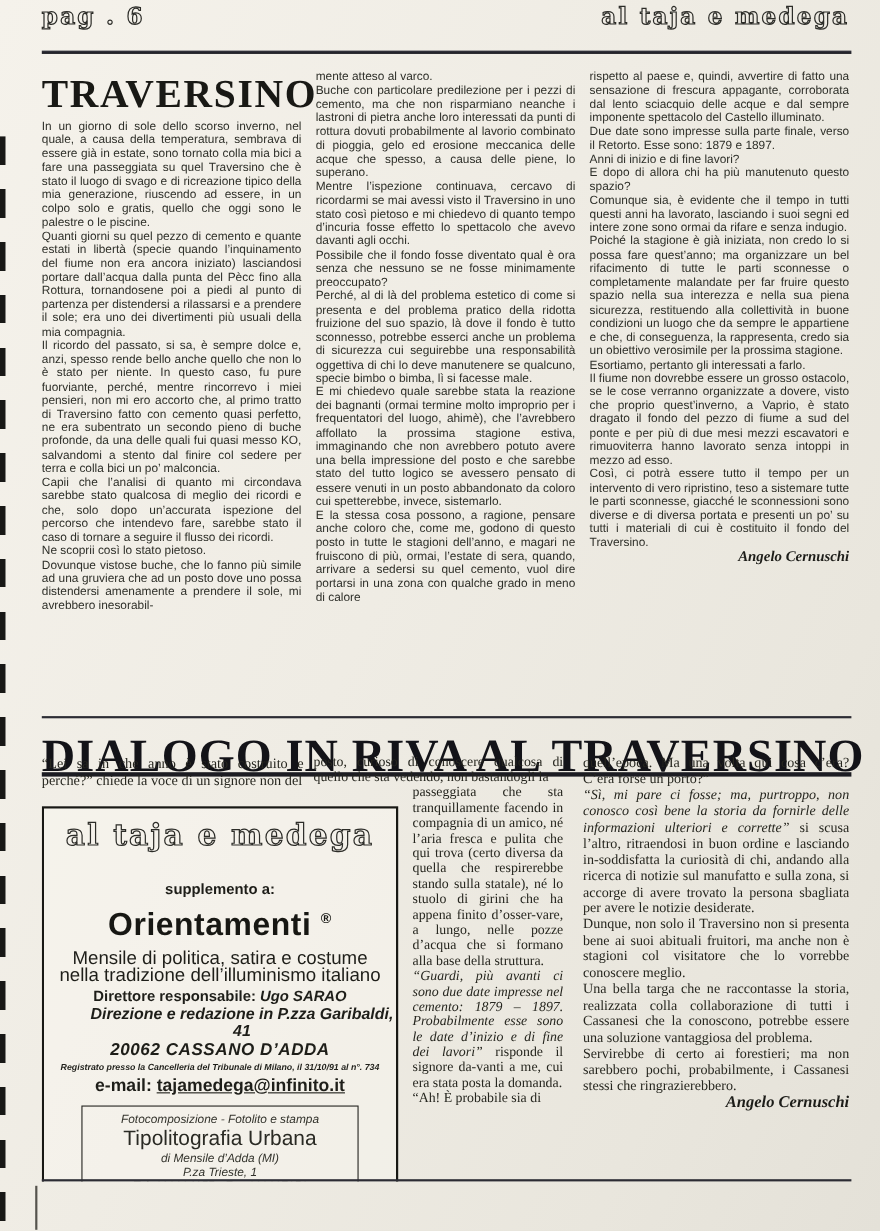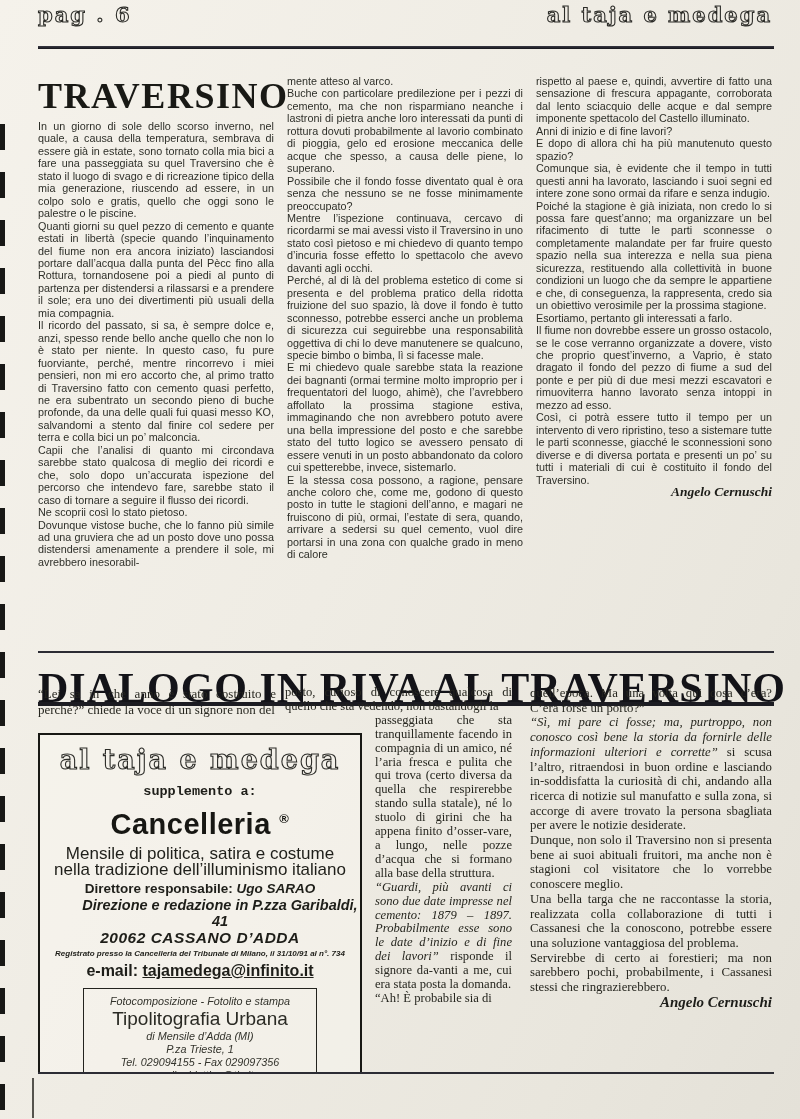--- a/index.html
+++ b/index.html
@@ -17,21 +17,21 @@
   .hdr { position:absolute; top:2px; left:38px; right:28px; display:flex;
          justify-content:space-between; align-items:flex-end; }
   .outline { font-family:"DejaVu Serif", serif; font-weight:bold; color:rgba(245,242,234,0.15);
              -webkit-text-stroke:1.1px #2c2c28; letter-spacing:2px; }
   .hdr .pg { font-size:21px; }
   .hdr .mast { font-size:21px; }
   .hdr-rule { position:absolute; top:46px; left:38px; right:26px; height:3px;
               background:linear-gradient(#3a3a44,#14141a); }
 
   
-  .a1 { position:absolute; top:75px; left:38px; width:734px; height:592px;
+  .a1 { position:absolute; top:64px; left:38px; width:734px; height:592px;
         display:flex; gap:13px; overflow:hidden; }
   .a1 .col { width:236px; font-size:10.8px; line-height:12.45px; text-align:justify; color:#2e2f29; }
   .a1 h1 { font-family:"Liberation Serif", serif; font-weight:bold; font-size:36px;
            line-height:38px; letter-spacing:1.5px; color:#191915; margin:2px 0 5px 0; }
   .a1 p { margin:0; }
   .sig1 { text-align:right; font-family:"Liberation Serif", serif; font-style:italic;
           font-weight:bold; font-size:13.5px; margin-top:16px; color:#1d1d19; }
 
   
   .divider { position:absolute; top:651px; left:38px; right:26px; height:2px; background:#2c2c34; }
@@ -54,32 +54,32 @@
   .quote-it { font-style:italic; }
   .sig2 { text-align:right; font-style:italic; font-weight:bold; font-size:15px;
           margin-top:18px; color:#1d1d19; }
 
   
   .ad-box { position:absolute; left:0; top:51px; width:324px; height:344px;
             border:2.5px solid #181814; background:rgba(250,248,241,0.45);
             text-align:center; font-family:"Liberation Sans", sans-serif; padding-top:9px;
             color:#1e1e19; }
   .ad-mast { font-size:27px; letter-spacing:2px; }
-  .ad-supp { font-weight:bold; font-size:13.5px; margin-top:9px;font-family:Liberation Mono, monospace; }
+  .ad-supp { font-weight:bold; font-size:13.5px; margin-top:26px; }
   .ad-title { font-weight:bold; font-size:29px; letter-spacing:0.5px; margin-top:9px; color:#171713; }
   .ad-title sup { font-size:13px; font-weight:bold; }
   .ad-sub { font-weight:normal; font-size:17px; line-height:15.5px; margin:5px 10px 0 10px; }
   .ad-dir { font-weight:bold; font-size:13.5px; margin-top:4px; }
   .ad-dir .nm { font-style:italic; }
   .ad-addr { font-weight:bold; font-style:italic; font-size:14.5px; margin-top:1px;margin-left:40px; }
   .ad-city { font-weight:bold; font-style:italic; font-size:15.5px; letter-spacing:0.5px; }
   .ad-reg { font-weight:bold; font-style:italic; font-size:8px; margin-top:2px; }
   .ad-mail { font-weight:bold; font-size:16px; margin-top:4px; }
   .ad-mail .em { text-decoration:underline; }
-  .printer-box { width:234px; margin:8px auto 0 auto; border:1.5px solid #23231e;
+  .printer-box { width:252px; margin:8px auto 0 auto; border:1.5px solid #23231e;
                  padding:6px 4px 7px 4px; font-style:italic; color:#33332c; }
   .printer-box .l { font-size:10.8px; line-height:13px; }
   .printer-box .nm { font-style:normal; font-size:19px; line-height:22px; color:#2a2a24; }
 
   .bottom-rule { position:absolute; top:1072px; left:38px; right:26px; height:2px; background:#2c2c34; }
 </style>
 </head>
 <body>
 
 <div class="page">
@@ -99,28 +99,29 @@
       <p>In un giorno di sole dello scorso inverno, nel quale, a causa della temperatura, sembrava di essere già in estate, sono tornato colla mia bici a fare una passeggiata su quel Traversino che è stato il luogo di svago e di ricreazione tipico della mia generazione, riuscendo ad essere, in un colpo solo e gratis, quello che oggi sono le palestre o le piscine.</p>
       <p>Quanti giorni su quel pezzo di cemento e quante estati in libertà (specie quando l’inquinamento del fiume non era ancora iniziato) lasciandosi portare dall’acqua dalla punta del Pècc fino alla Rottura, tornandosene poi a piedi al punto di partenza per distendersi a rilassarsi e a prendere il sole; era uno dei divertimenti più usuali della mia compagnia.</p>
       <p>Il ricordo del passato, si sa, è sempre dolce e, anzi, spesso rende bello anche quello che non lo è stato per niente. In questo caso, fu pure fuorviante, perché, mentre rincorrevo i miei pensieri, non mi ero accorto che, al primo tratto di Traversino fatto con cemento quasi perfetto, ne era subentrato un secondo pieno di buche profonde, da una delle quali fui quasi messo KO, salvandomi a stento dal finire col sedere per terra e colla bici un po’ malconcia.</p>
       <p>Capii che l’analisi di quanto mi circondava sarebbe stato qualcosa di meglio dei ricordi e che, solo dopo un’accurata ispezione del percorso che intendevo fare, sarebbe stato il caso di tornare a seguire il flusso dei ricordi.</p>
       <p>Ne scoprii così lo stato pietoso.</p>
       <p>Dovunque vistose buche, che lo fanno più simile ad una gruviera che ad un posto dove uno possa distendersi amenamente a prendere il sole, mi avrebbero inesorabil-</p>
     </div>
     <div class="col">
       <p>mente atteso al varco.</p>
       <p>Buche con particolare predilezione per i pezzi di cemento, ma che non risparmiano neanche i lastroni di pietra anche loro interessati da punti di rottura dovuti probabilmente al lavorio combinato di pioggia, gelo ed erosione meccanica delle acque che spesso, a causa delle piene, lo superano.</p>
+      <p>Mentre l’ispezione continuava, cercavo di ricordarmi se mai avessi visto il Traversino in uno stato così pietoso e mi chiedevo di quanto tempo d’incuria fosse effetto lo spettacolo che avevo davanti agli occhi.</p>
       <p>Possibile che il fondo fosse diventato qual è ora senza che nessuno se ne fosse minimamente preoccupato?</p>
-      <p>Mentre l’ispezione continuava, cercavo di ricordarmi se mai avessi visto il Traversino in uno stato così pietoso e mi chiedevo di quanto tempo d’incuria fosse effetto lo spettacolo che avevo davanti agli occhi.</p>
       <p>Perché, al di là del problema estetico di come si presenta e del problema pratico della ridotta fruizione del suo spazio, là dove il fondo è tutto sconnesso, potrebbe esserci anche un problema di sicurezza cui seguirebbe una responsabilità oggettiva di chi lo deve manutenere se qualcuno, specie bimbo o bimba, lì si facesse male.</p>
       <p>E mi chiedevo quale sarebbe stata la reazione dei bagnanti (ormai termine molto improprio per i frequentatori del luogo, ahimè), che l’avrebbero affollato la prossima stagione estiva, immaginando che non avrebbero potuto avere una bella impressione del posto e che sarebbe stato del tutto logico se avessero pensato di essere venuti in un posto abbandonato da coloro cui spetterebbe, invece, sistemarlo.</p>
       <p>E la stessa cosa possono, a ragione, pensare anche coloro che, come me, godono di questo posto in tutte le stagioni dell’anno, e magari ne fruiscono di più, ormai, l’estate di sera, quando, arrivare a sedersi su quel cemento, vuol dire portarsi in una zona con qualche grado in meno di calore</p>
     </div>
     <div class="col">
       <p>rispetto al paese e, quindi, avvertire di fatto una sensazione di frescura appagante, corroborata dal lento sciacquio delle acque e dal sempre imponente spettacolo del Castello illuminato.</p>
+      <p>Due date sono impresse sulla parte finale, verso il Retorto. Esse sono: 1879 e 1897.</p>
       <p>Anni di inizio e di fine lavori?</p>
       <p>E dopo di allora chi ha più manutenuto questo spazio?</p>
       <p>Comunque sia, è evidente che il tempo in tutti questi anni ha lavorato, lasciando i suoi segni ed intere zone sono ormai da rifare e senza indugio.</p>
       <p>Poiché la stagione è già iniziata, non credo lo si possa fare quest’anno; ma organizzare un bel rifacimento di tutte le parti sconnesse o completamente malandate per far fruire questo spazio nella sua interezza e nella sua piena sicurezza, restituendo alla collettività in buone condizioni un luogo che da sempre le appartiene e che, di conseguenza, la rappresenta, credo sia un obiettivo verosimile per la prossima stagione.</p>
       <p>Esortiamo, pertanto gli interessati a farlo.</p>
       <p>Il fiume non dovrebbe essere un grosso ostacolo, se le cose verranno organizzate a dovere, visto che proprio quest’inverno, a Vaprio, è stato dragato il fondo del pezzo di fiume a sud del ponte e per più di due mesi mezzi escavatori e rimuoviterra hanno lavorato senza intoppi in mezzo ad esso.</p>
       <p>Così, ci potrà essere tutto il tempo per un intervento di vero ripristino, teso a sistemare tutte le parti sconnesse, giacché le sconnessioni sono diverse e di diversa portata e presenti un po’ su tutti i materiali di cui è costituito il fondo del Traversino.</p>
       <p class="sig1">Angelo Cernuschi</p>
     </div>
   </div>
@@ -131,21 +132,21 @@
 
   <div class="a2">
 
     <div class="a2c1">
       <p>“Lei sa in che anno è stato costruito e perché?” chiede la voce di un signore non del</p>
     </div>
 
     <div class="ad-box">
       <div class="outline ad-mast">al taja e medega</div>
       <div class="ad-supp">supplemento a:</div>
-      <div class="ad-title"><span>Cancelleria</span> <sup>®</sup></div>
+      <div class="ad-title"><span>Orientamenti</span> <sup>®</sup></div>
       <div class="ad-sub">Mensile di politica, satira e costume nella tradizione dell’illuminismo italiano</div>
       <div class="ad-dir"><span>Direttore responsabile: </span><span class="nm">Ugo SARAO</span></div>
       <div class="ad-addr">Direzione e redazione in P.zza Garibaldi, 41</div>
       <div class="ad-city">20062 CASSANO D’ADDA</div>
       <div class="ad-reg">Registrato presso la Cancelleria del Tribunale di Milano, il 31/10/91 al n°. 734</div>
       <div class="ad-mail"><span>e-mail: </span><span class="em">tajamedega@infinito.it</span></div>
       <div class="printer-box">
         <div class="l">Fotocomposizione - Fotolito e stampa</div>
         <div class="nm">Tipolitografia Urbana</div>
         <div class="l">di Mensile d’Adda (MI)</div>

